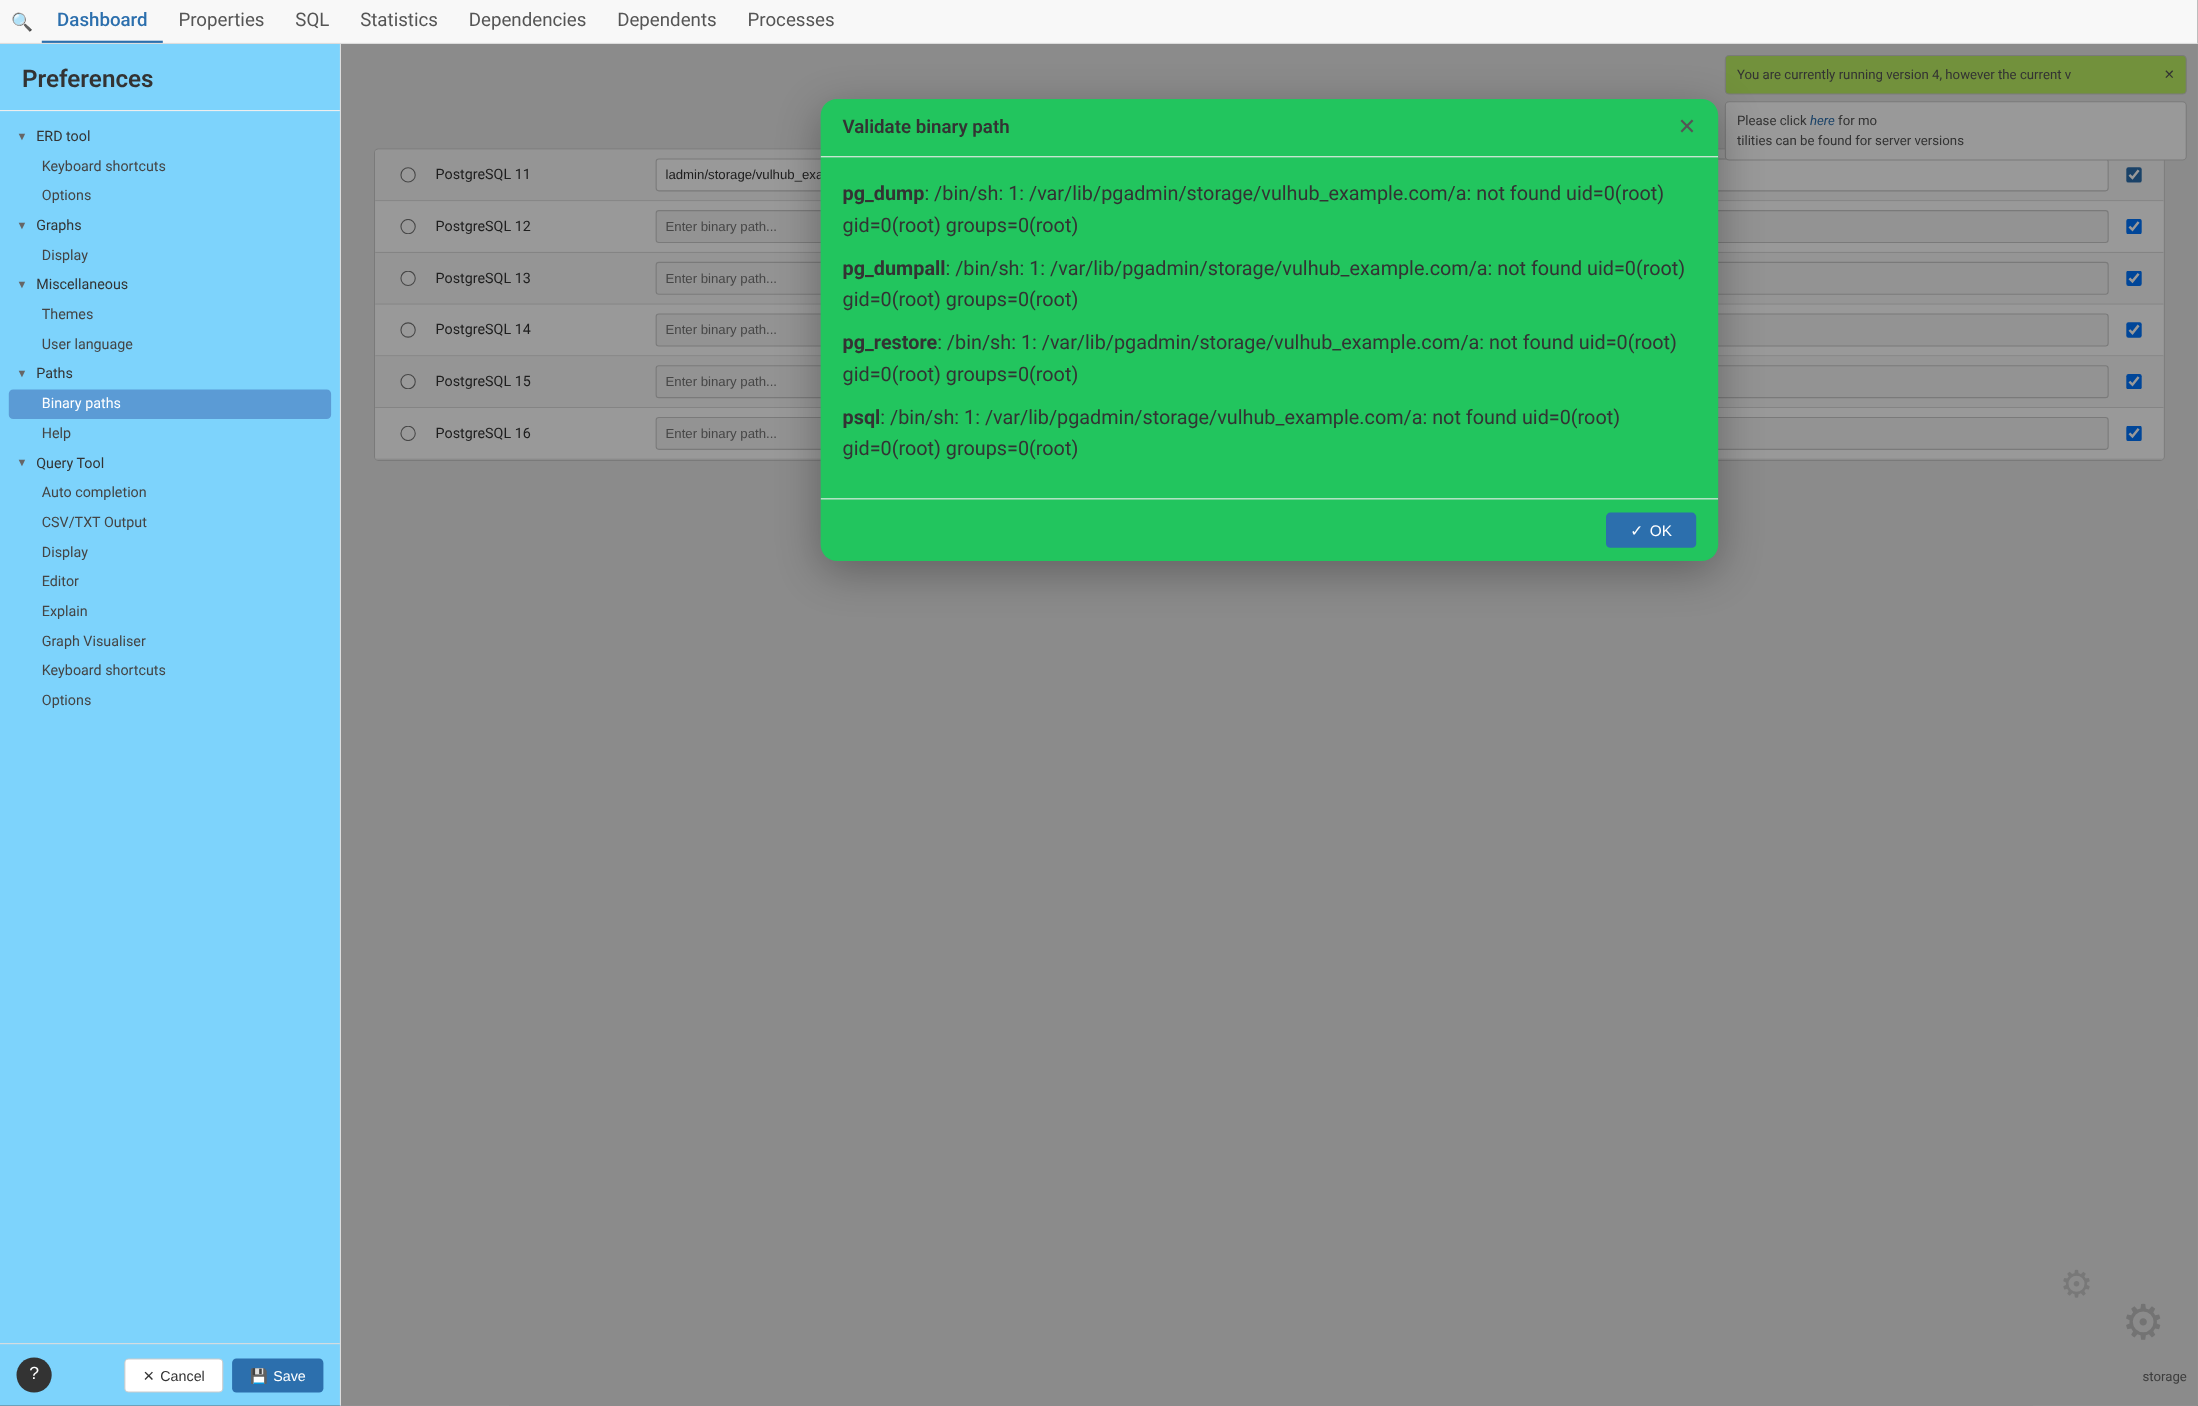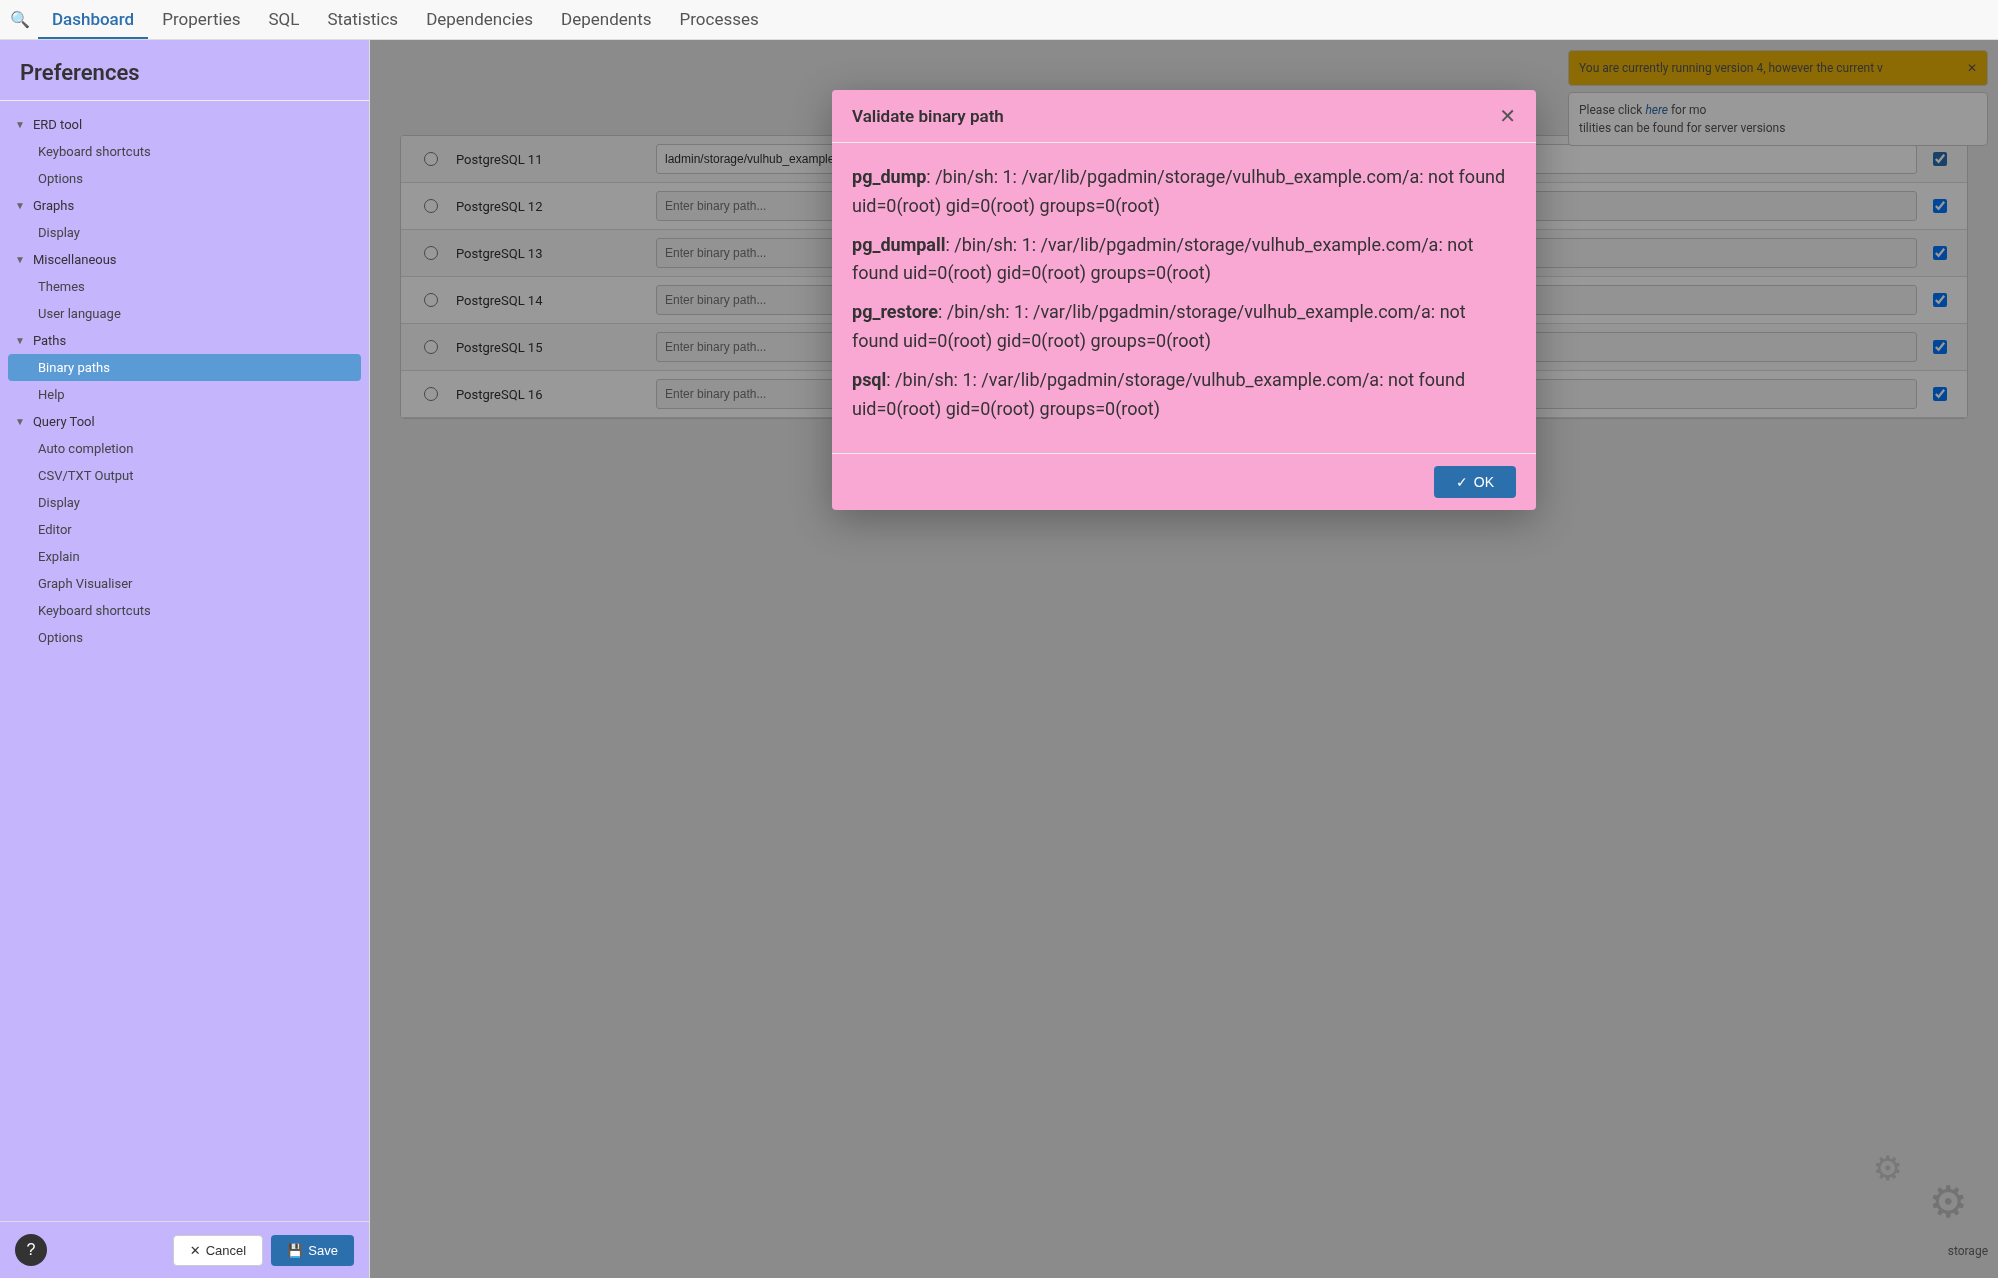--- a/index.html
+++ b/index.html
@@ -47,22 +47,22 @@
 
     
     .main-area {
       display: flex;
       height: calc(1278px - 40px);
       position: relative;
     }
 
     
     .preferences-panel {
-      width: 370px;
-      background: #c4b5fd;
+      width: 310px;
+      background: #7dd3fc;
       border-right: 1px solid #ddd;
       display: flex;
       flex-direction: column;
       position: relative;
       z-index: 2;
     }
 
     .preferences-title {
       font-size: 22px;
       font-weight: 600;
@@ -209,23 +209,23 @@
       bottom: 0;
       background: rgba(0,0,0,0.4);
       z-index: 100;
       display: flex;
       align-items: flex-start;
       justify-content: center;
       padding-top: 50px;
     }
 
     .modal {
-      background: #f9a8d4;
-      border-radius: 4px;
-      width: 704px;
+      background: #22c55e;
+      border-radius: 15px;
+      width: 816px;
       box-shadow: 0 10px 40px rgba(0,0,0,0.3);
       overflow: hidden;
     }
 
     .modal-header {
       display: flex;
       justify-content: space-between;
       align-items: center;
       padding: 16px 20px;
       border-bottom: 1px solid #eee;
@@ -427,21 +427,21 @@
           <span>Save</span>
         </button>
       </div>
     </div>
   </div>
 
   <div class="content-area">
     <div class="right-panel-bg">
 
       <div style="position:absolute; top:10px; right:10px; width:420px; z-index:1;">
-        <div style="background:#eab308; border:1px solid #ccc; border-radius:4px; padding:10px; font-size:12px; color:#555; margin-bottom:6px; display:flex; align-items:flex-start; justify-content:space-between;">
+        <div style="background:#bef264; border:1px solid #ccc; border-radius:4px; padding:10px; font-size:12px; color:#555; margin-bottom:6px; display:flex; align-items:flex-start; justify-content:space-between;">
           <span>You are currently running version 4, however the current v</span>
           <span style="cursor:pointer; margin-left:10px;">✕</span>
         </div>
         <div style="background:#fff; border:1px solid #ccc; border-radius:4px; padding:10px; font-size:12px; color:#555; display:flex; align-items:flex-start; justify-content:space-between;">
           <div>
             <div style="margin-bottom:4px;">Please click <span style="color:#2c6fad; cursor:pointer;font-style:italic;">here</span> for mo</div>
             <div><span>tilities can be found for server versions</span></div>
           </div>
         </div>
       </div>

